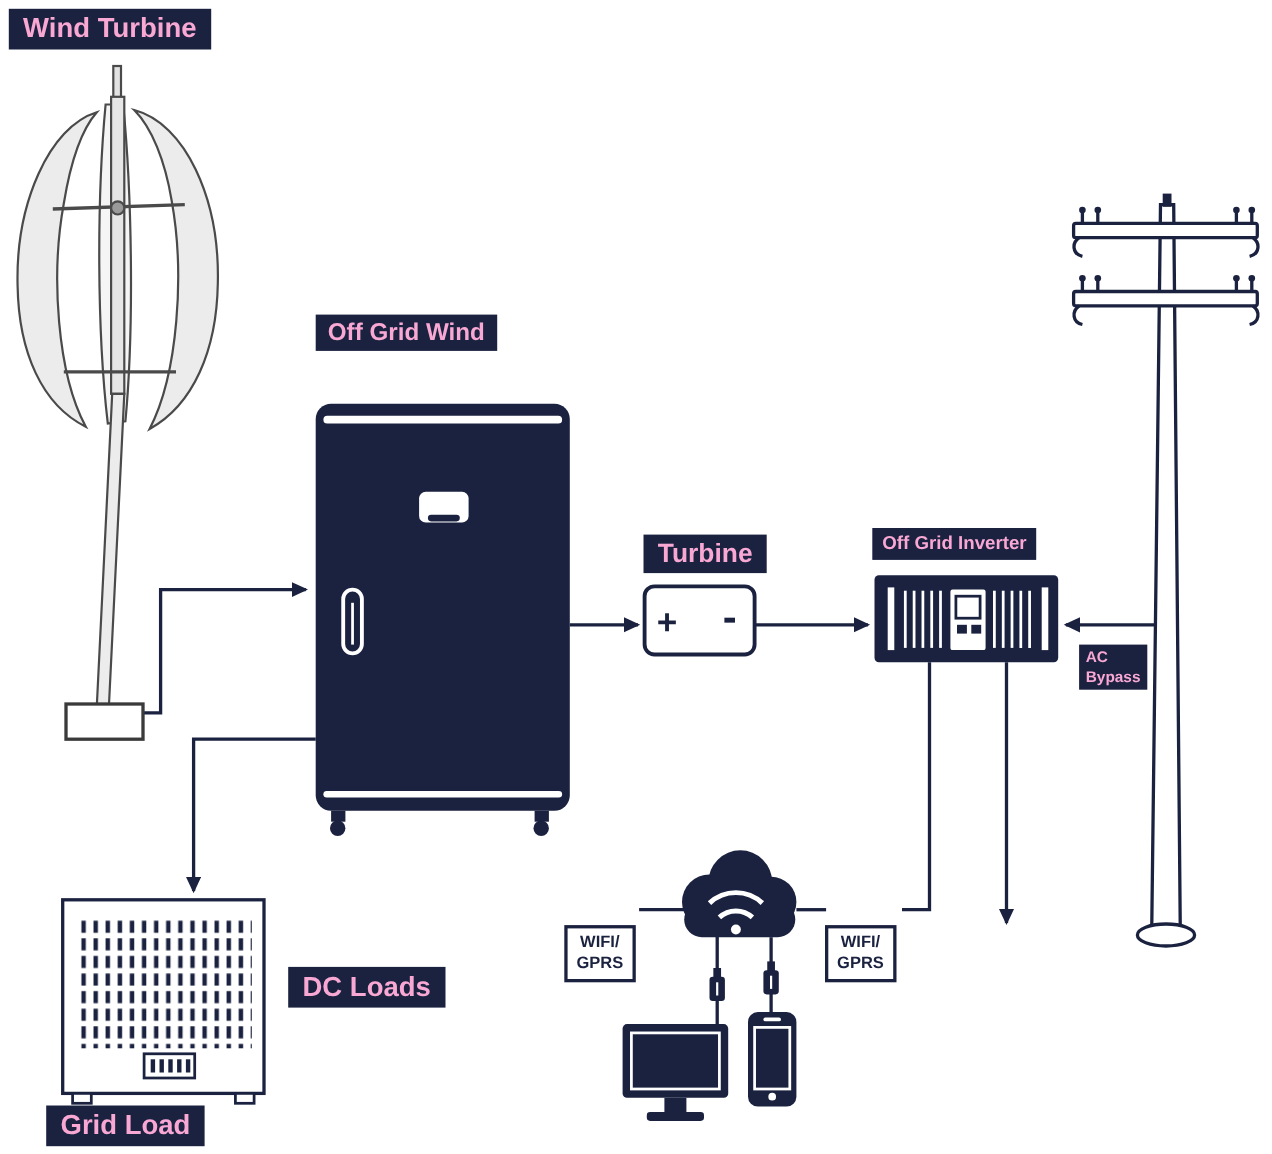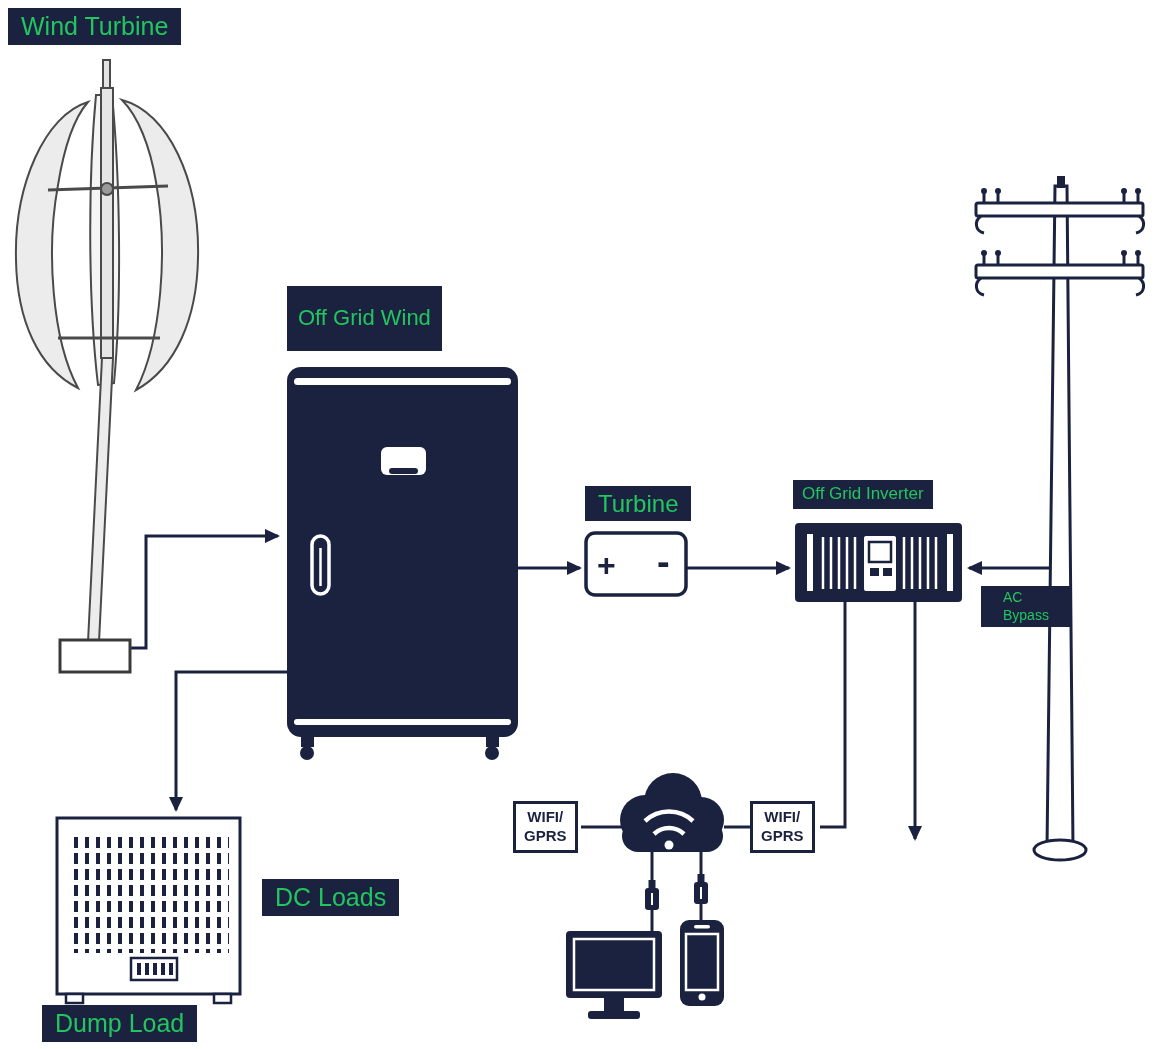--- a/index.html
+++ b/index.html
@@ -1,26 +1,26 @@
 <!DOCTYPE html>
 <html><head>
 <meta charset="utf-8">
 <style>
   html,body{margin:0;padding:0;background:#fff;}
   .canvas{position:relative;width:1156px;height:1049px;background:#fff;overflow:hidden;
           font-family:"Liberation Sans",sans-serif;}
   .canvas svg{position:absolute;left:0;top:0;}
-  .lbl{position:absolute;background:#1b2240;color:#22c55e;font-weight:400;line-height:1.22;
+  .lbl{position:absolute;background:#1b2240;color:#f9a8d4;font-weight:700;line-height:1.22;
        white-space:nowrap;}
   .lbl-xl{font-size:25px;padding:3px 13px;}
-  .lbl-lg{font-size:22px;padding:19px 11px;}
+  .lbl-lg{font-size:22px;padding:3px 11px;}
   .lbl-md{font-size:17px;padding:4px 9px;}
-  .lbl-sm{font-size:14px;padding:3px 22px;line-height:1.25;}
+  .lbl-sm{font-size:14px;padding:3px 6px;line-height:1.25;}
   .wifi{position:absolute;background:#fff;border:3px solid #1b2240;color:#1b2240;
-        font-weight:700;font-size:15px;text-align:center;line-height:1.25;padding:4px 8px;}
+        font-weight:700;font-size:15px;text-align:center;line-height:1.25;padding:4px 8px;margin-top:40px;}
   .sign{position:absolute;color:#1b2240;font-weight:700;line-height:1;}
 </style>
 </head>
 <body>
 
 <div class="canvas">
 
   <svg width="1156" height="1049" viewBox="0 0 1156 1049">
     <defs>
       <marker id="arr" markerUnits="userSpaceOnUse" markerWidth="17" markerHeight="15" refX="13" refY="7" orient="auto">
@@ -210,21 +210,21 @@
     <div>AC</div>
     <div>Bypass</div>
   </div>
 
 
   <div class="lbl lbl-xl" style="left:262px;top:879px;">
     <span>DC Loads</span>
   </div>
 
   <div class="lbl lbl-xl" style="left:42px;top:1005px;">
-    <span>Dump Load</span>
+    <span>Grid Load</span>
   </div>
 
   <div class="wifi" style="left:513px;top:801px;">
     <div>WIFI/</div>
     <div>GPRS</div>
   </div>
 
   <div class="wifi" style="left:750px;top:801px;">
     <div>WIFI/</div>
     <div>GPRS</div>

